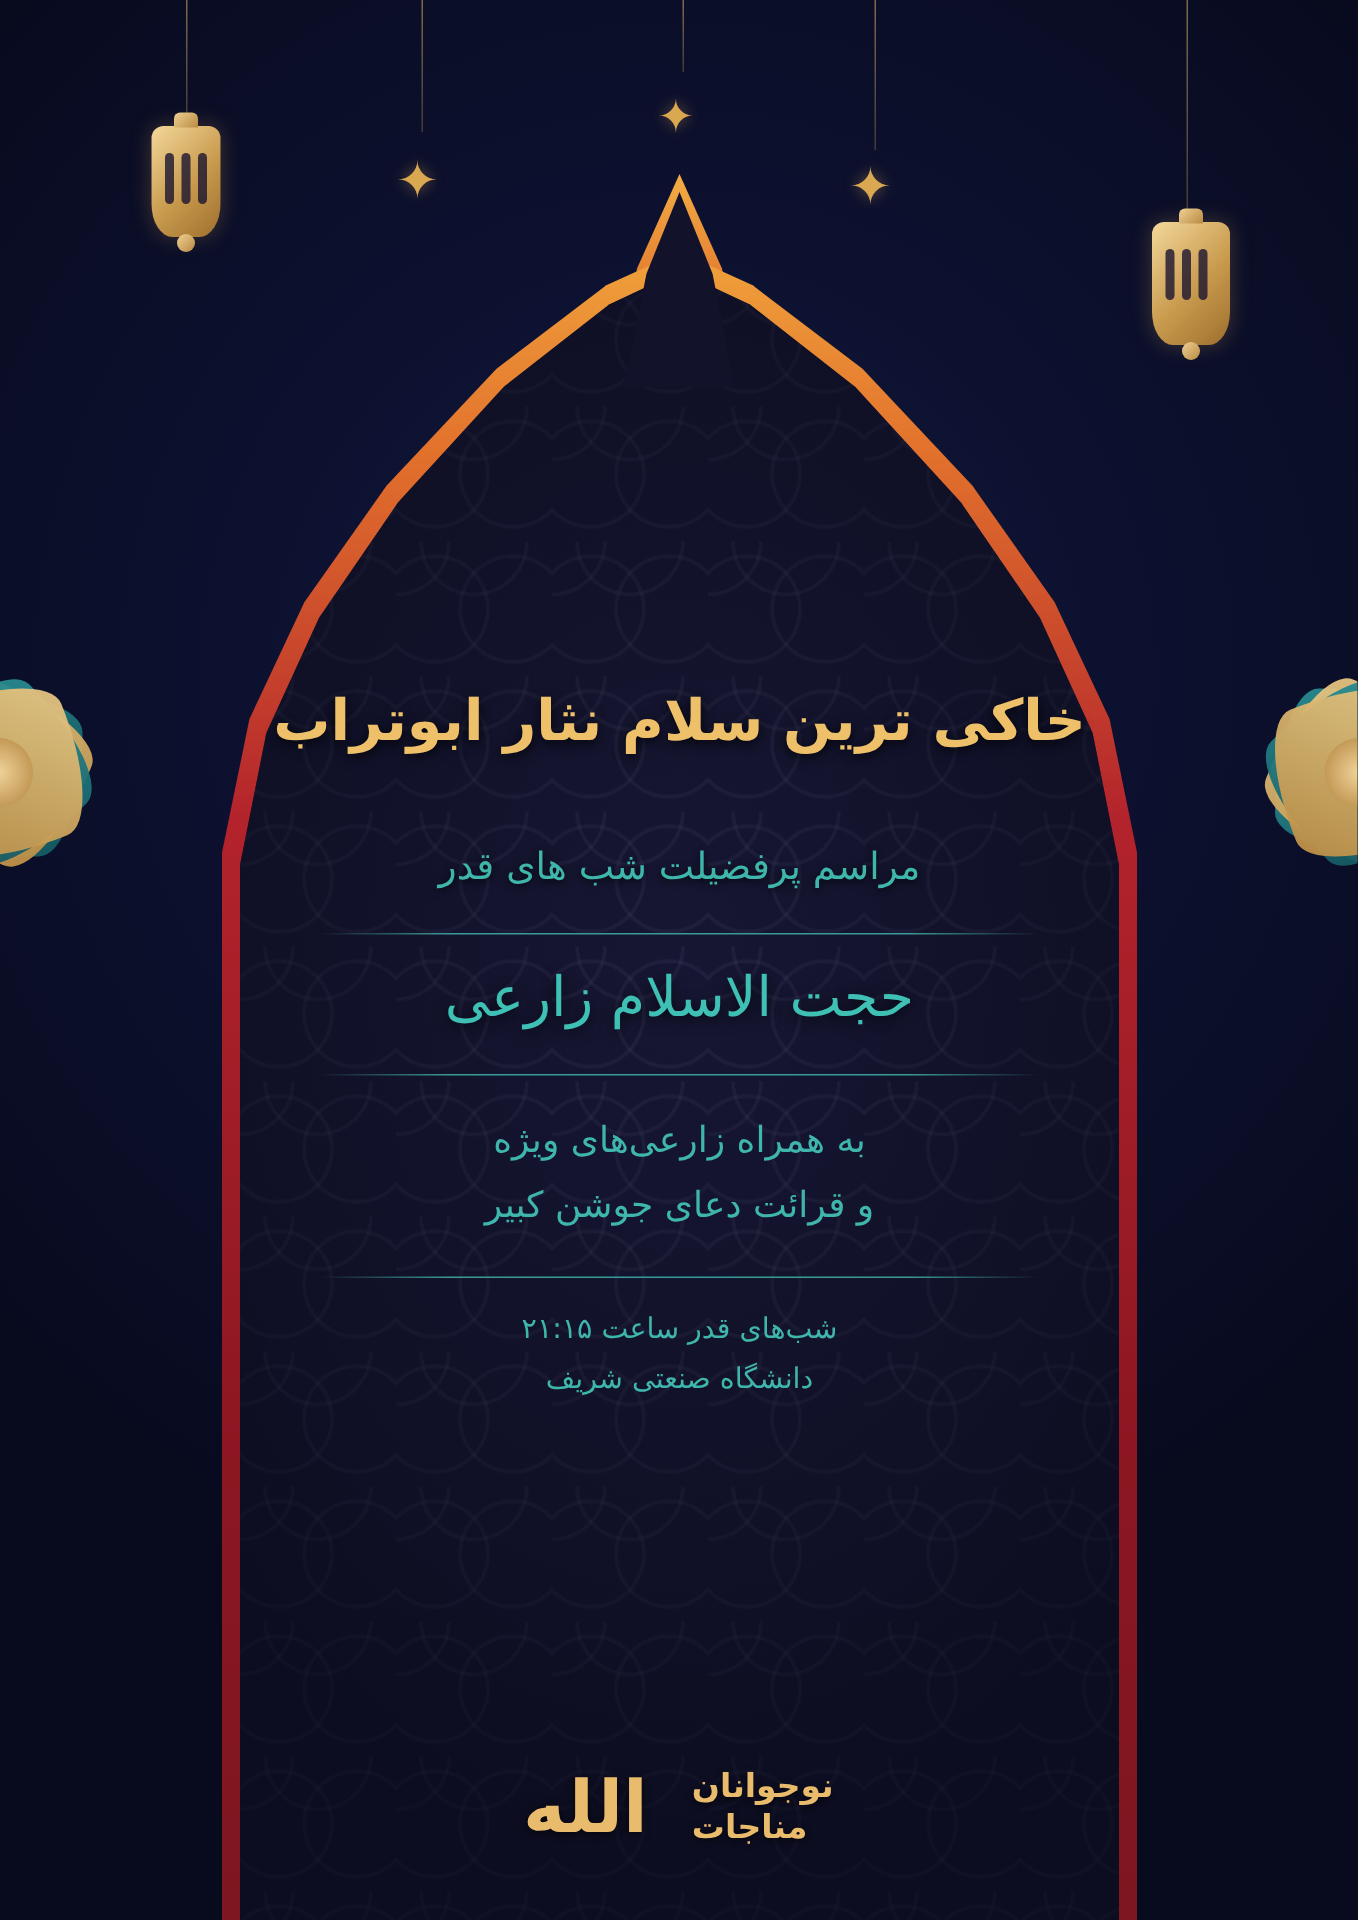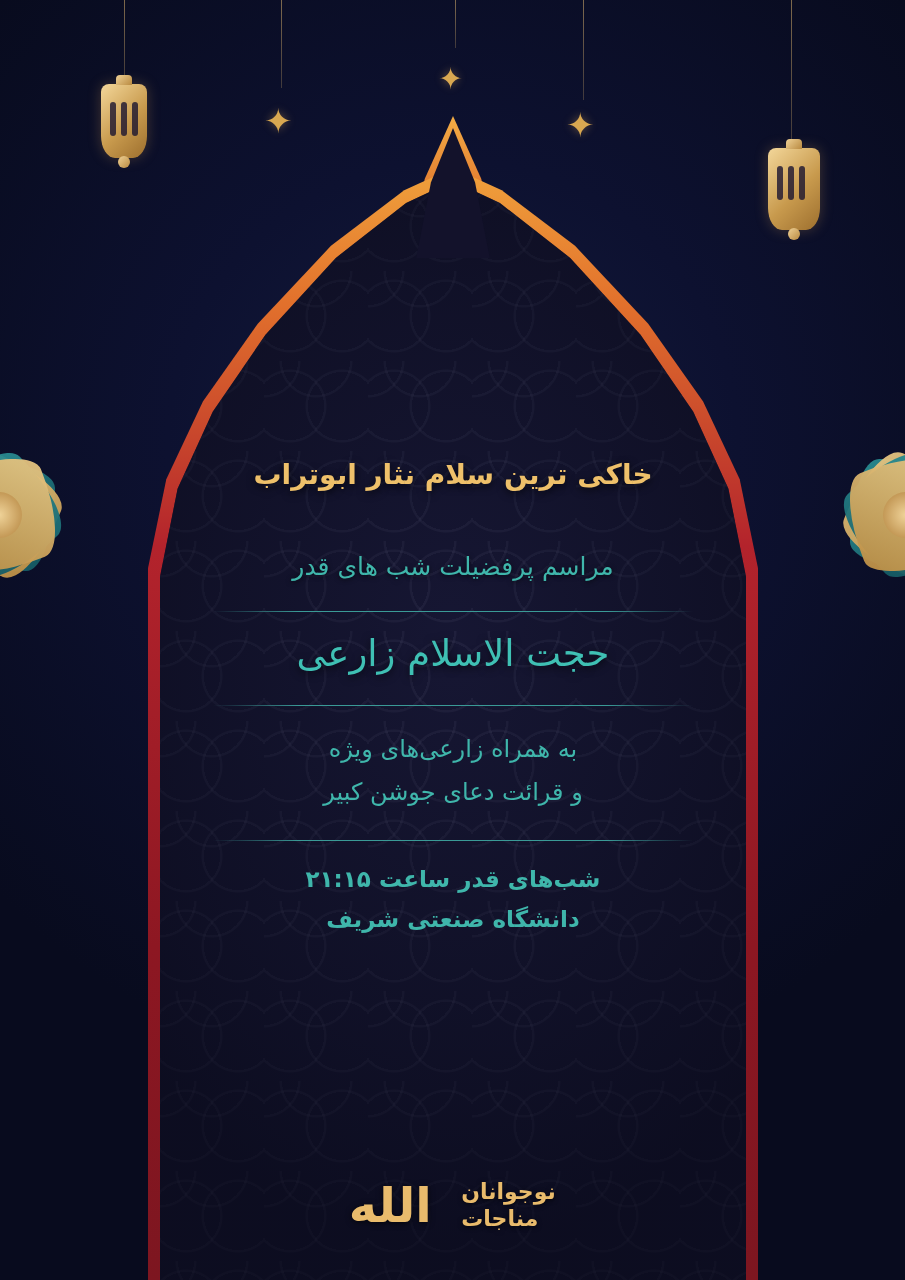--- a/index.html
+++ b/index.html
@@ -128,21 +128,21 @@
   
   #content {
     position:absolute; left:168px; top:168px;
     width:570px; height:1112px;
     z-index:5;
     text-align:center;
     direction:rtl;
   }
   .title {
     margin-top:290px;
-    font-size:28px; font-weight:bold;
+    font-size:38px; font-weight:bold;
     color:#eec06a;
     letter-spacing:1px;
     text-shadow:0 2px 8px rgba(0,0,0,.75);
   }
   .sub-block {
     margin-top:54px;
     color:#3fb6ab;
     font-size:25px;
     line-height:1.75;
     text-shadow:0 1px 5px rgba(0,0,0,.7);
@@ -166,23 +166,22 @@
   }
   .prog-block {
     margin-top:22px;
     color:#3fb6ab;
     font-size:24px;
     line-height:1.8;
   }
   .when-block {
     margin-top:18px;
     color:#3fb6ab;
-    font-size:23px;
+    font-size:19px;
     line-height:1.75;
-    font-weight:bold;
   }
 
   
   #footer {
     position:absolute; left:0; right:0; bottom:34px;
     display:flex; justify-content:center; align-items:center; gap:30px;
     z-index:6;
   }
   .logo-text {
     color:#e9bb6c;

